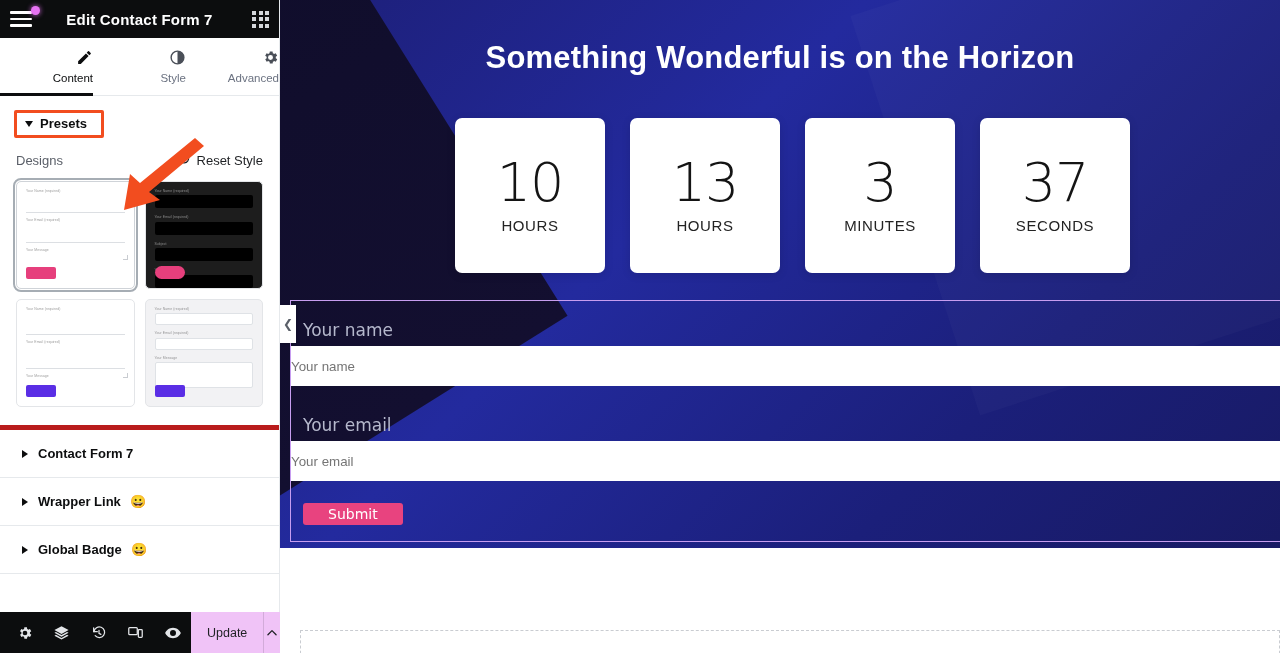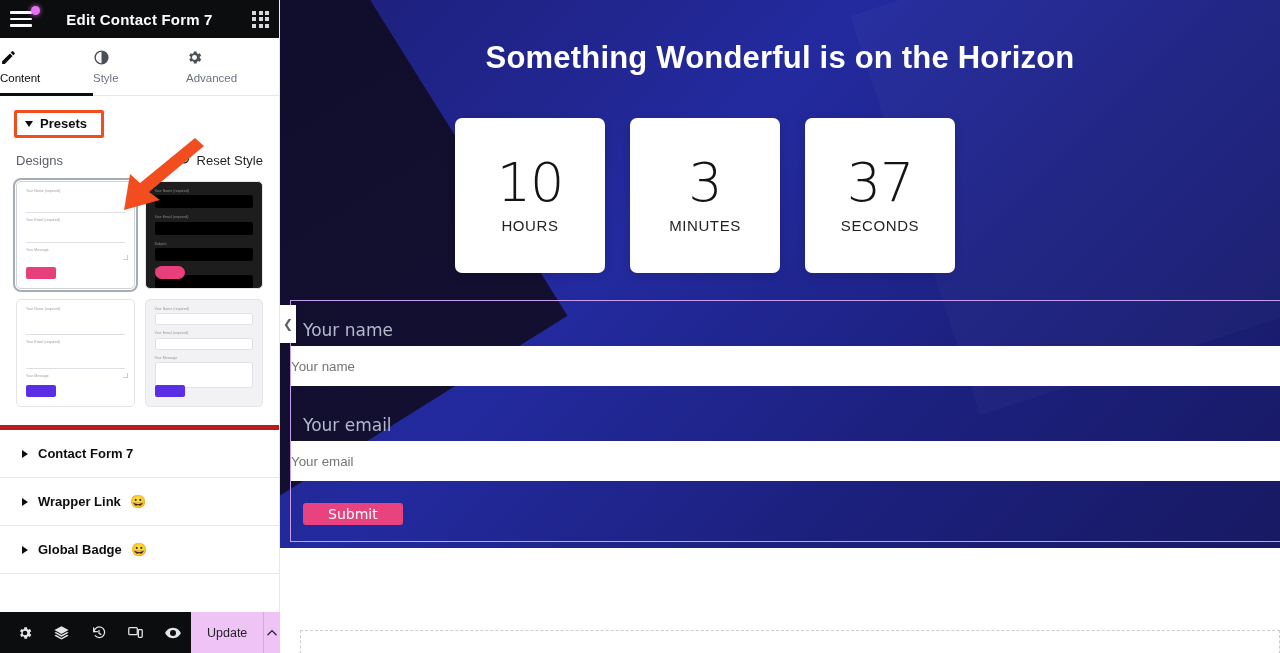--- a/index.html
+++ b/index.html
@@ -42,21 +42,21 @@
     position:absolute; left:0; right:0; text-align:center;
     color:#fff; font-size: 15px; font-weight: 700; letter-spacing: .2px;
     pointer-events: none;
   }
   .grid-icon { display:grid; grid-template-columns: repeat(3, 4px); grid-gap: 2.5px; width: 17px; }
   .grid-icon span { width:4px; height:4px; background:#d5d8dc; display:block; }
 
   
   .tabs { display:flex; height: 58px; border-bottom: 1px solid #e6e9ec; background:#fff; }
   .tab {
-    flex:1; display:flex; flex-direction:column; align-items:flex-start; justify-content:center;
+    flex:1; display:flex; flex-direction:column; align-items:flex-end; justify-content:center;
     gap: 6px; cursor:pointer; position:relative;
     color:#6b7281; font-size: 11.5px;
   }
   .tab.active { color:#0c0d0e; }
   .tab.active::after {
     content:""; position:absolute; left:0; right:0; bottom:-1px; height:3px; background:#0c0d0e;
   }
   .tab svg { display:block; }
 
   
@@ -401,20 +401,24 @@
       <div class="hero-shape"></div>
 
       <div class="hero-title">Something Wonderful is on the Horizon</div>
 
       <div class="countdown">
         <div class="cd-box">
           <div class="cd-num">10</div>
           <div class="cd-lbl">HOURS</div>
         </div>
         <div class="cd-box">
+          <div class="cd-num">13</div>
+          <div class="cd-lbl">HOURS</div>
+        </div>
+        <div class="cd-box">
           <div class="cd-num">3</div>
           <div class="cd-lbl">MINUTES</div>
         </div>
         <div class="cd-box">
           <div class="cd-num">37</div>
           <div class="cd-lbl">SECONDS</div>
         </div>
       </div>
 
       <div class="form-widget">

